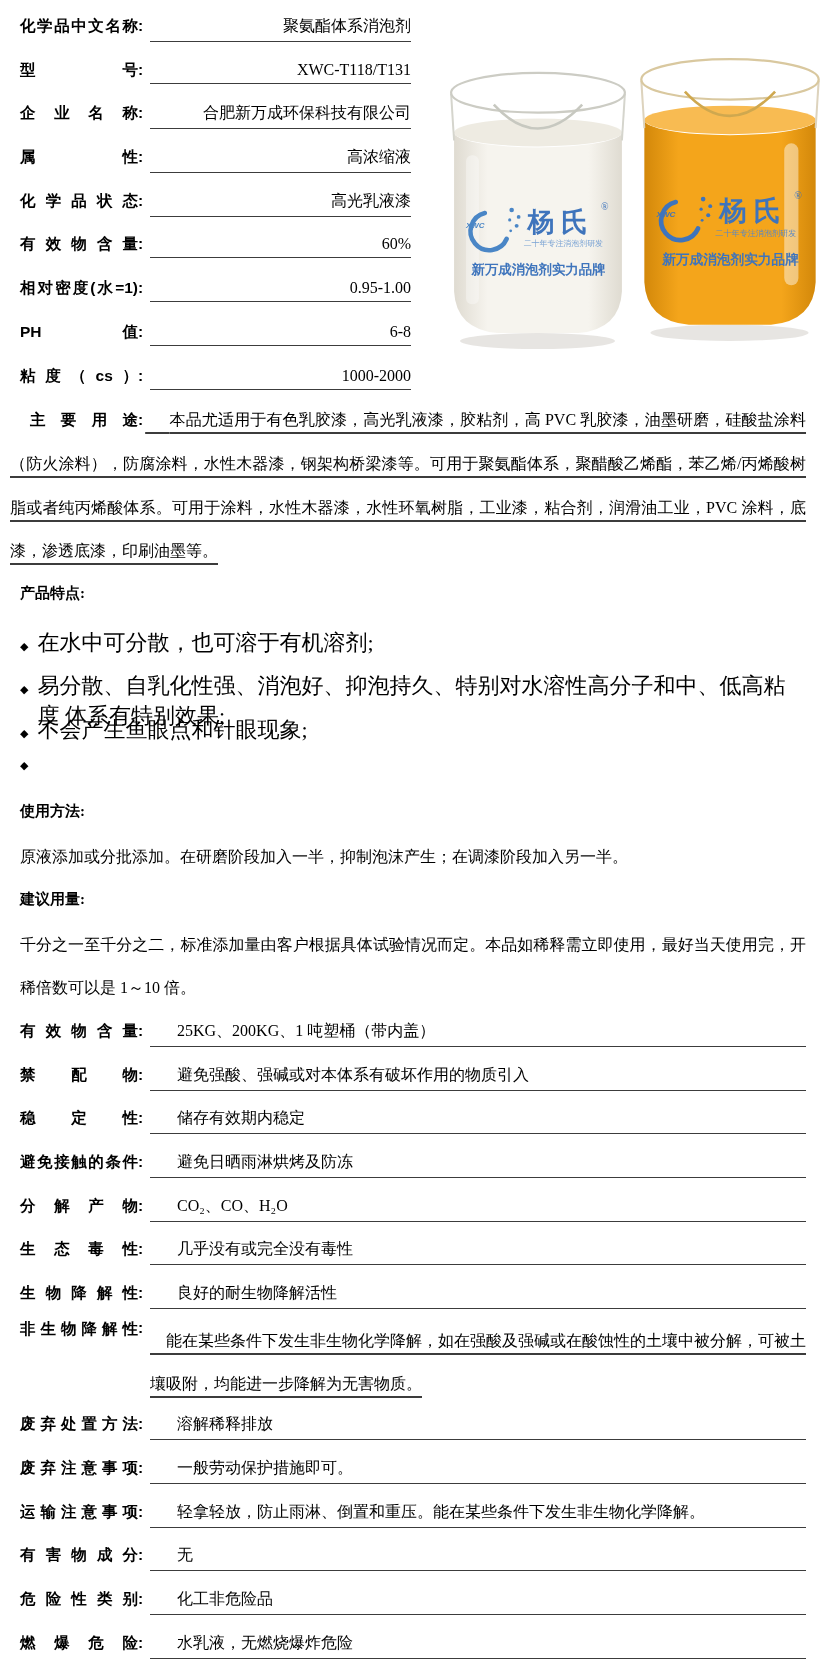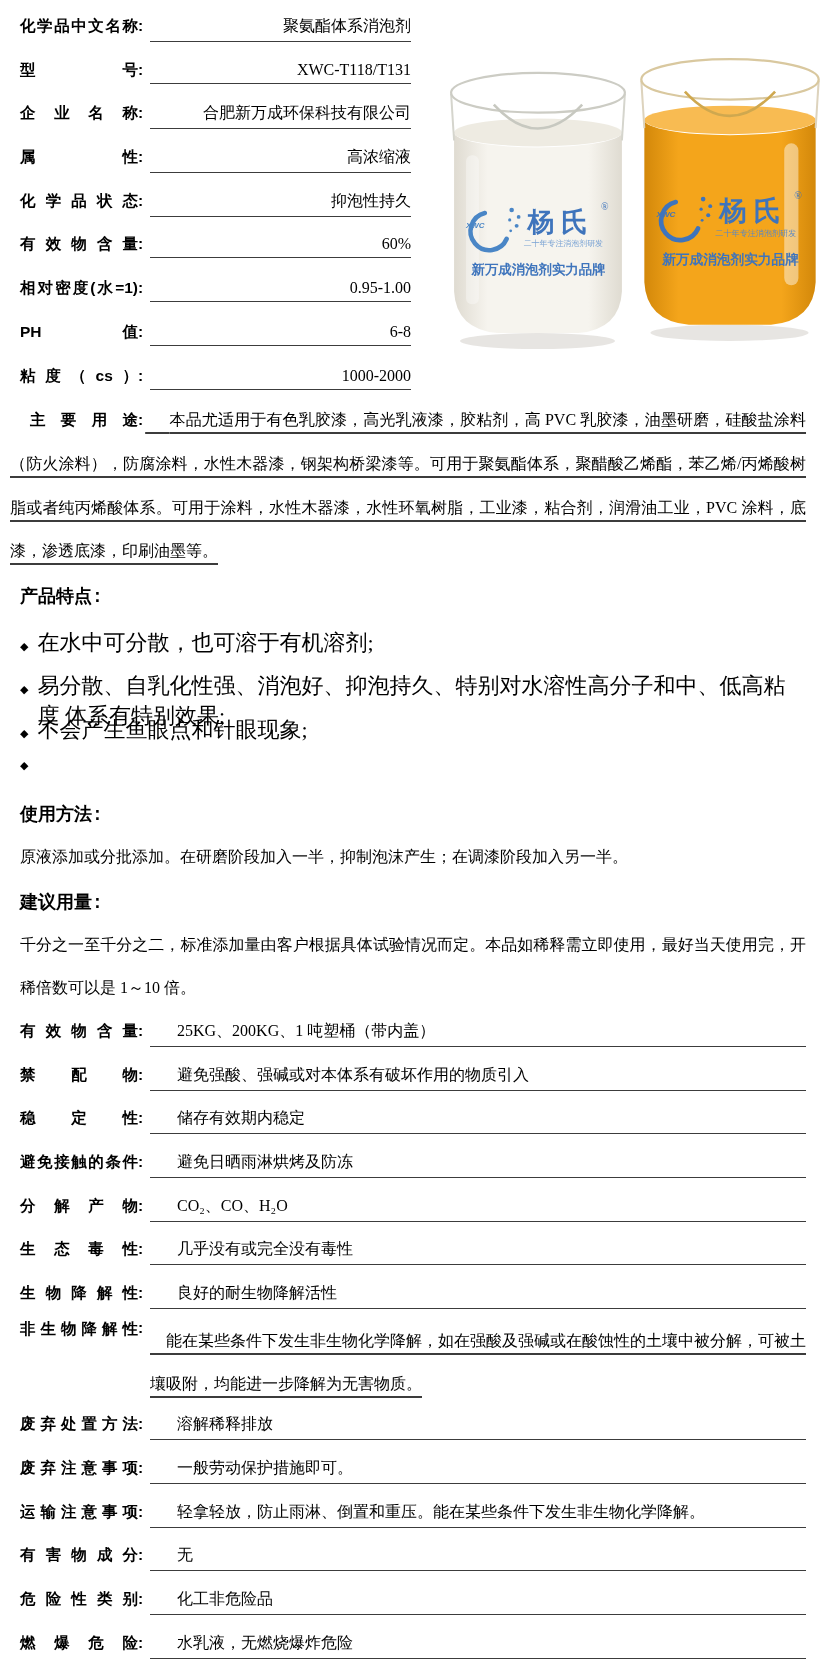--- a/index.html
+++ b/index.html
@@ -73,21 +73,21 @@
     text-decoration: underline;
     text-decoration-color: #3c3c3c;
     text-decoration-thickness: 1.5px;
     text-underline-offset: 7px;
     margin-top: 36px;
   }
   .u-val::before { content: "\3000\2002"; }
 
   
   .h-row { height: 43.7px; padding-top: 11px; }
-  .h { font-family: Liberation Mono, monospace; font-weight: bold; font-size: 18px; }
+  .h { font-family: Liberation Serif, serif; font-weight: bold; font-size: 15px; }
   .b-row { height: 43.7px; padding-top: 11px; display: flex; align-items: baseline; }
   .b-icon { font-family: "DejaVu Sans", sans-serif; font-size: 11px; margin-right: 9px; flex: 0 0 auto; }
   .b-text { font-size: 22px; }
   .para { font-size: 16px; line-height: 43.7px; text-align: justify; text-justify: inter-ideograph; }
 </style>
 </head>
 <body>
 
 <div class="page">
 
@@ -109,21 +109,21 @@
         <span class="val top-val">合肥新万成环保科技有限公司</span>
       </div>
       <div class="row">
         <span class="lbl">属性</span>
           <span class="colon">:</span>
         <span class="val top-val">高浓缩液</span>
       </div>
       <div class="row">
         <span class="lbl">化学品状态</span>
           <span class="colon">:</span>
-        <span class="val top-val">抑泡性持久</span>
+        <span class="val top-val">高光乳液漆</span>
       </div>
       <div class="row">
         <span class="lbl">有效物含量</span>
           <span class="colon">:</span>
         <span class="val top-val">60%</span>
       </div>
       <div class="row">
         <span class="lbl">相对密度(水=1)</span>
           <span class="colon">:</span>
         <span class="val top-val">0.95-1.00</span>

